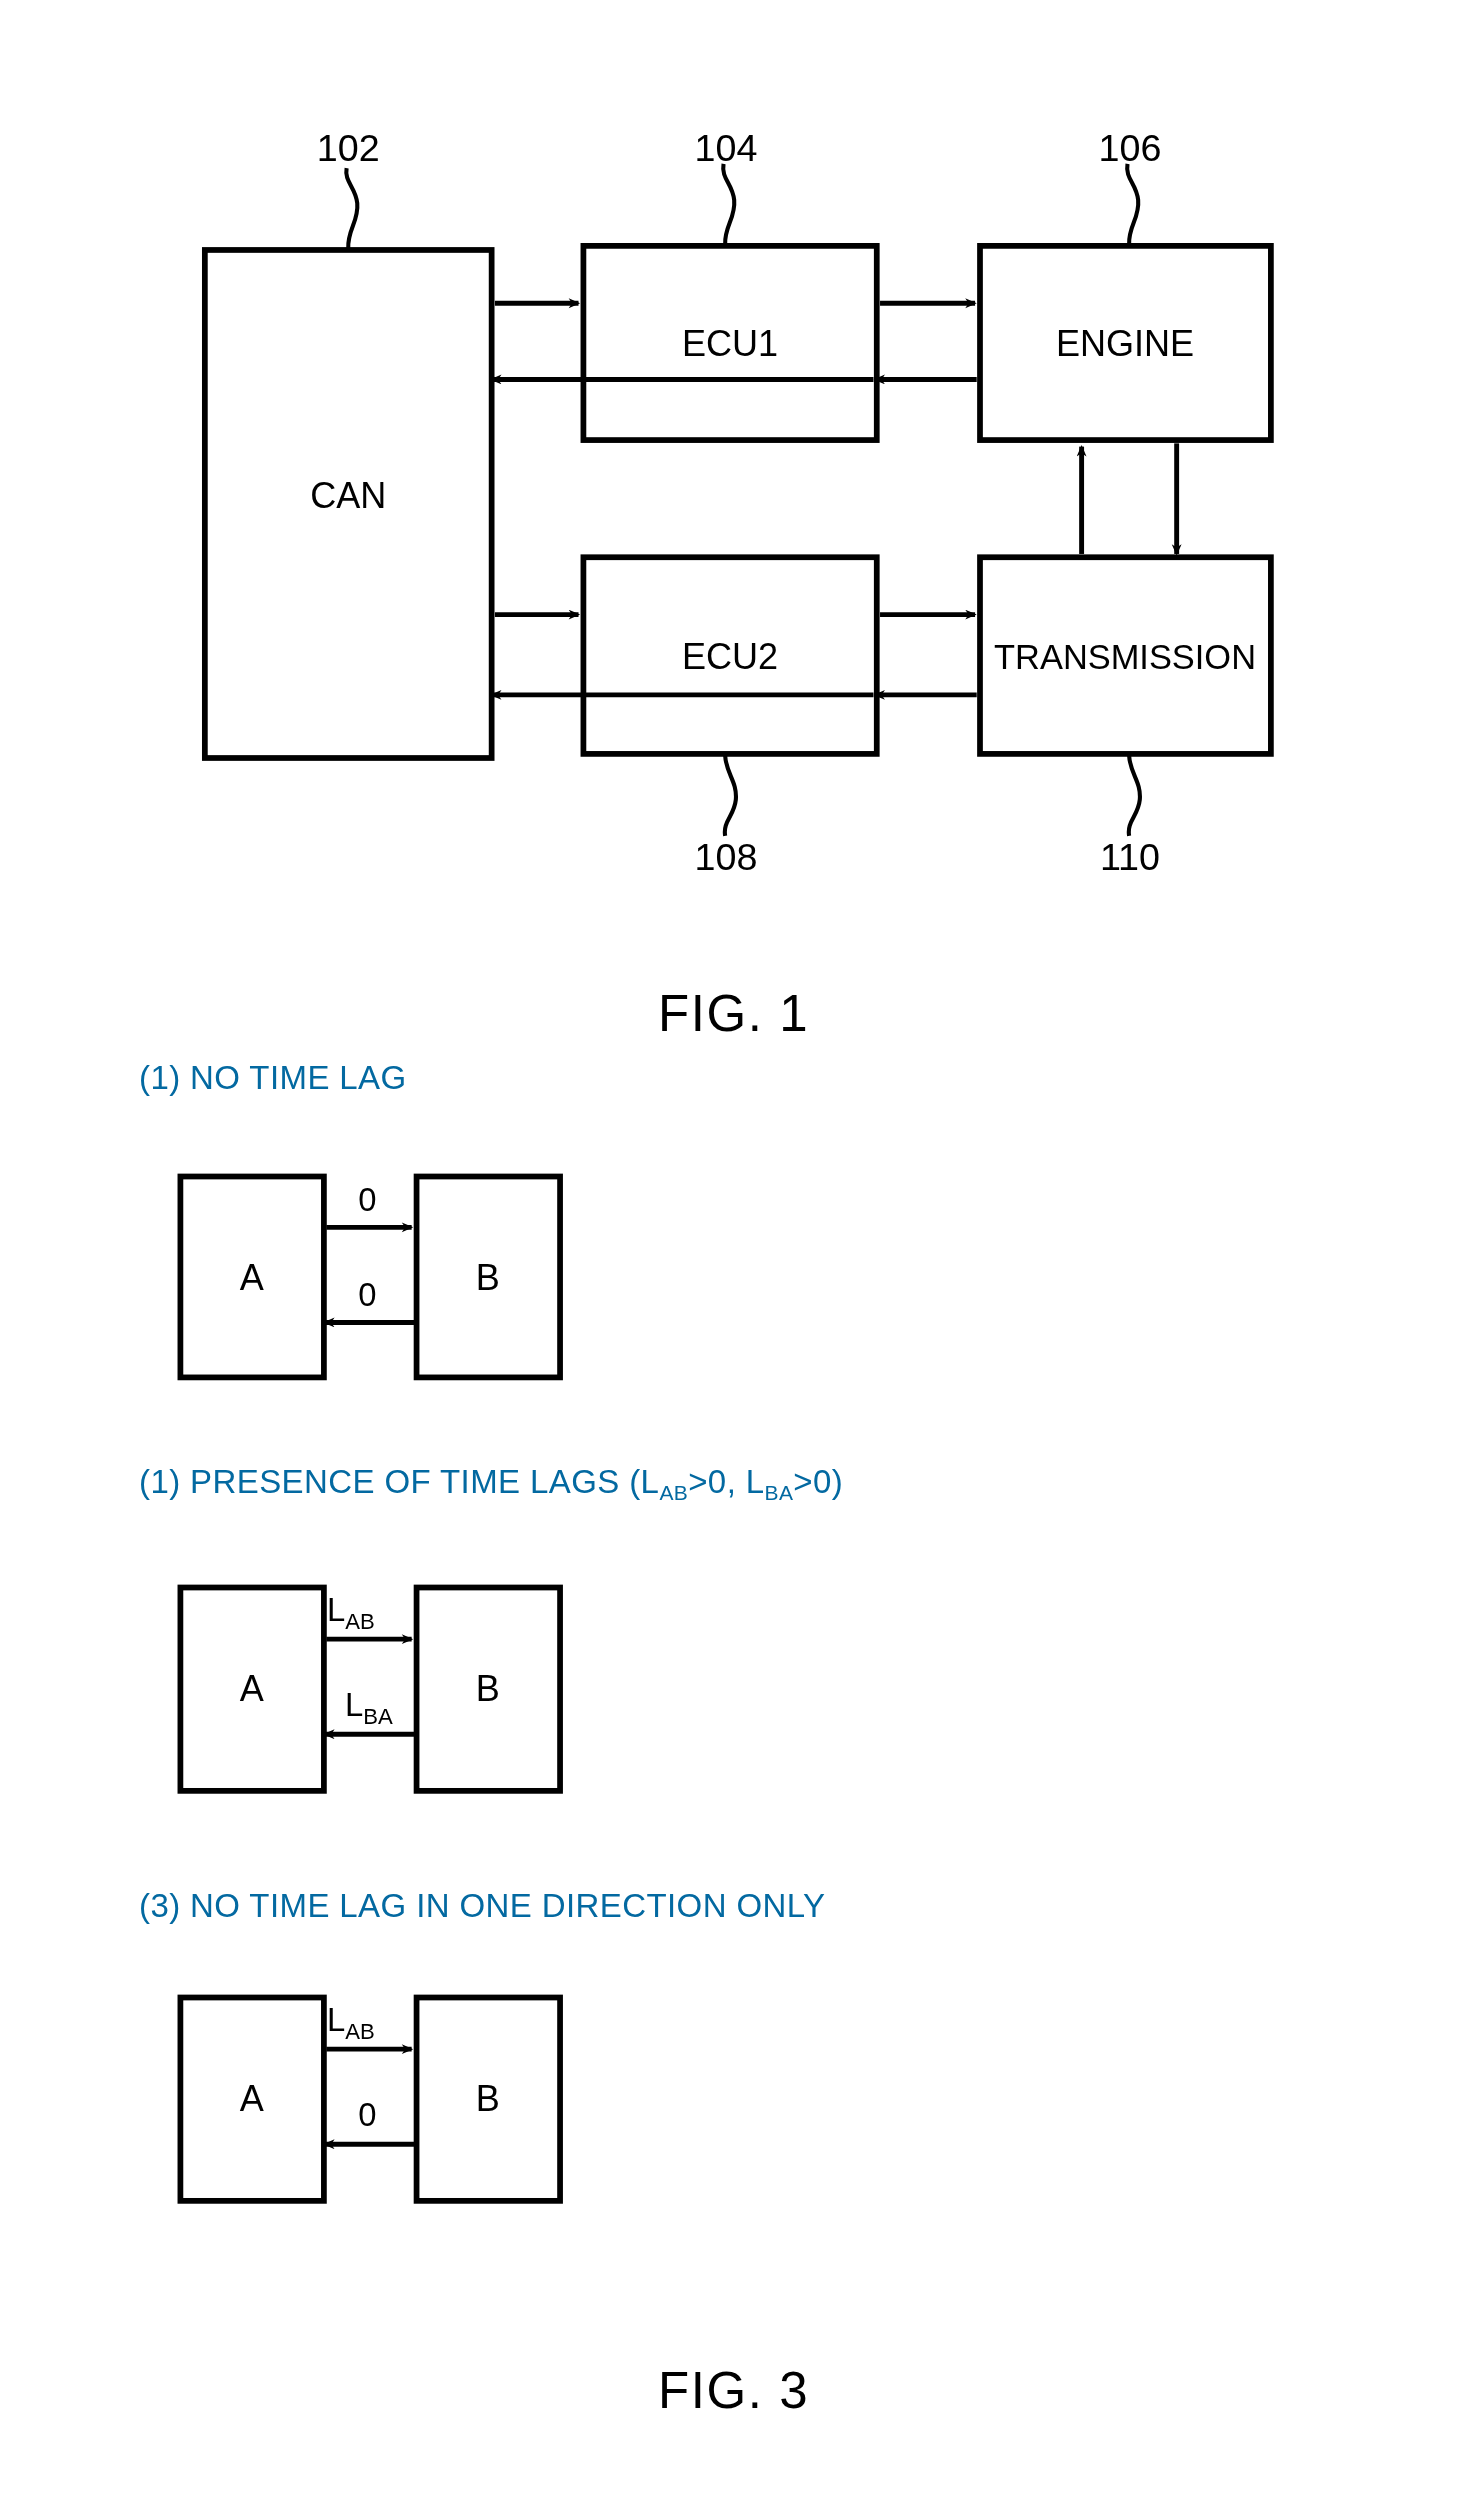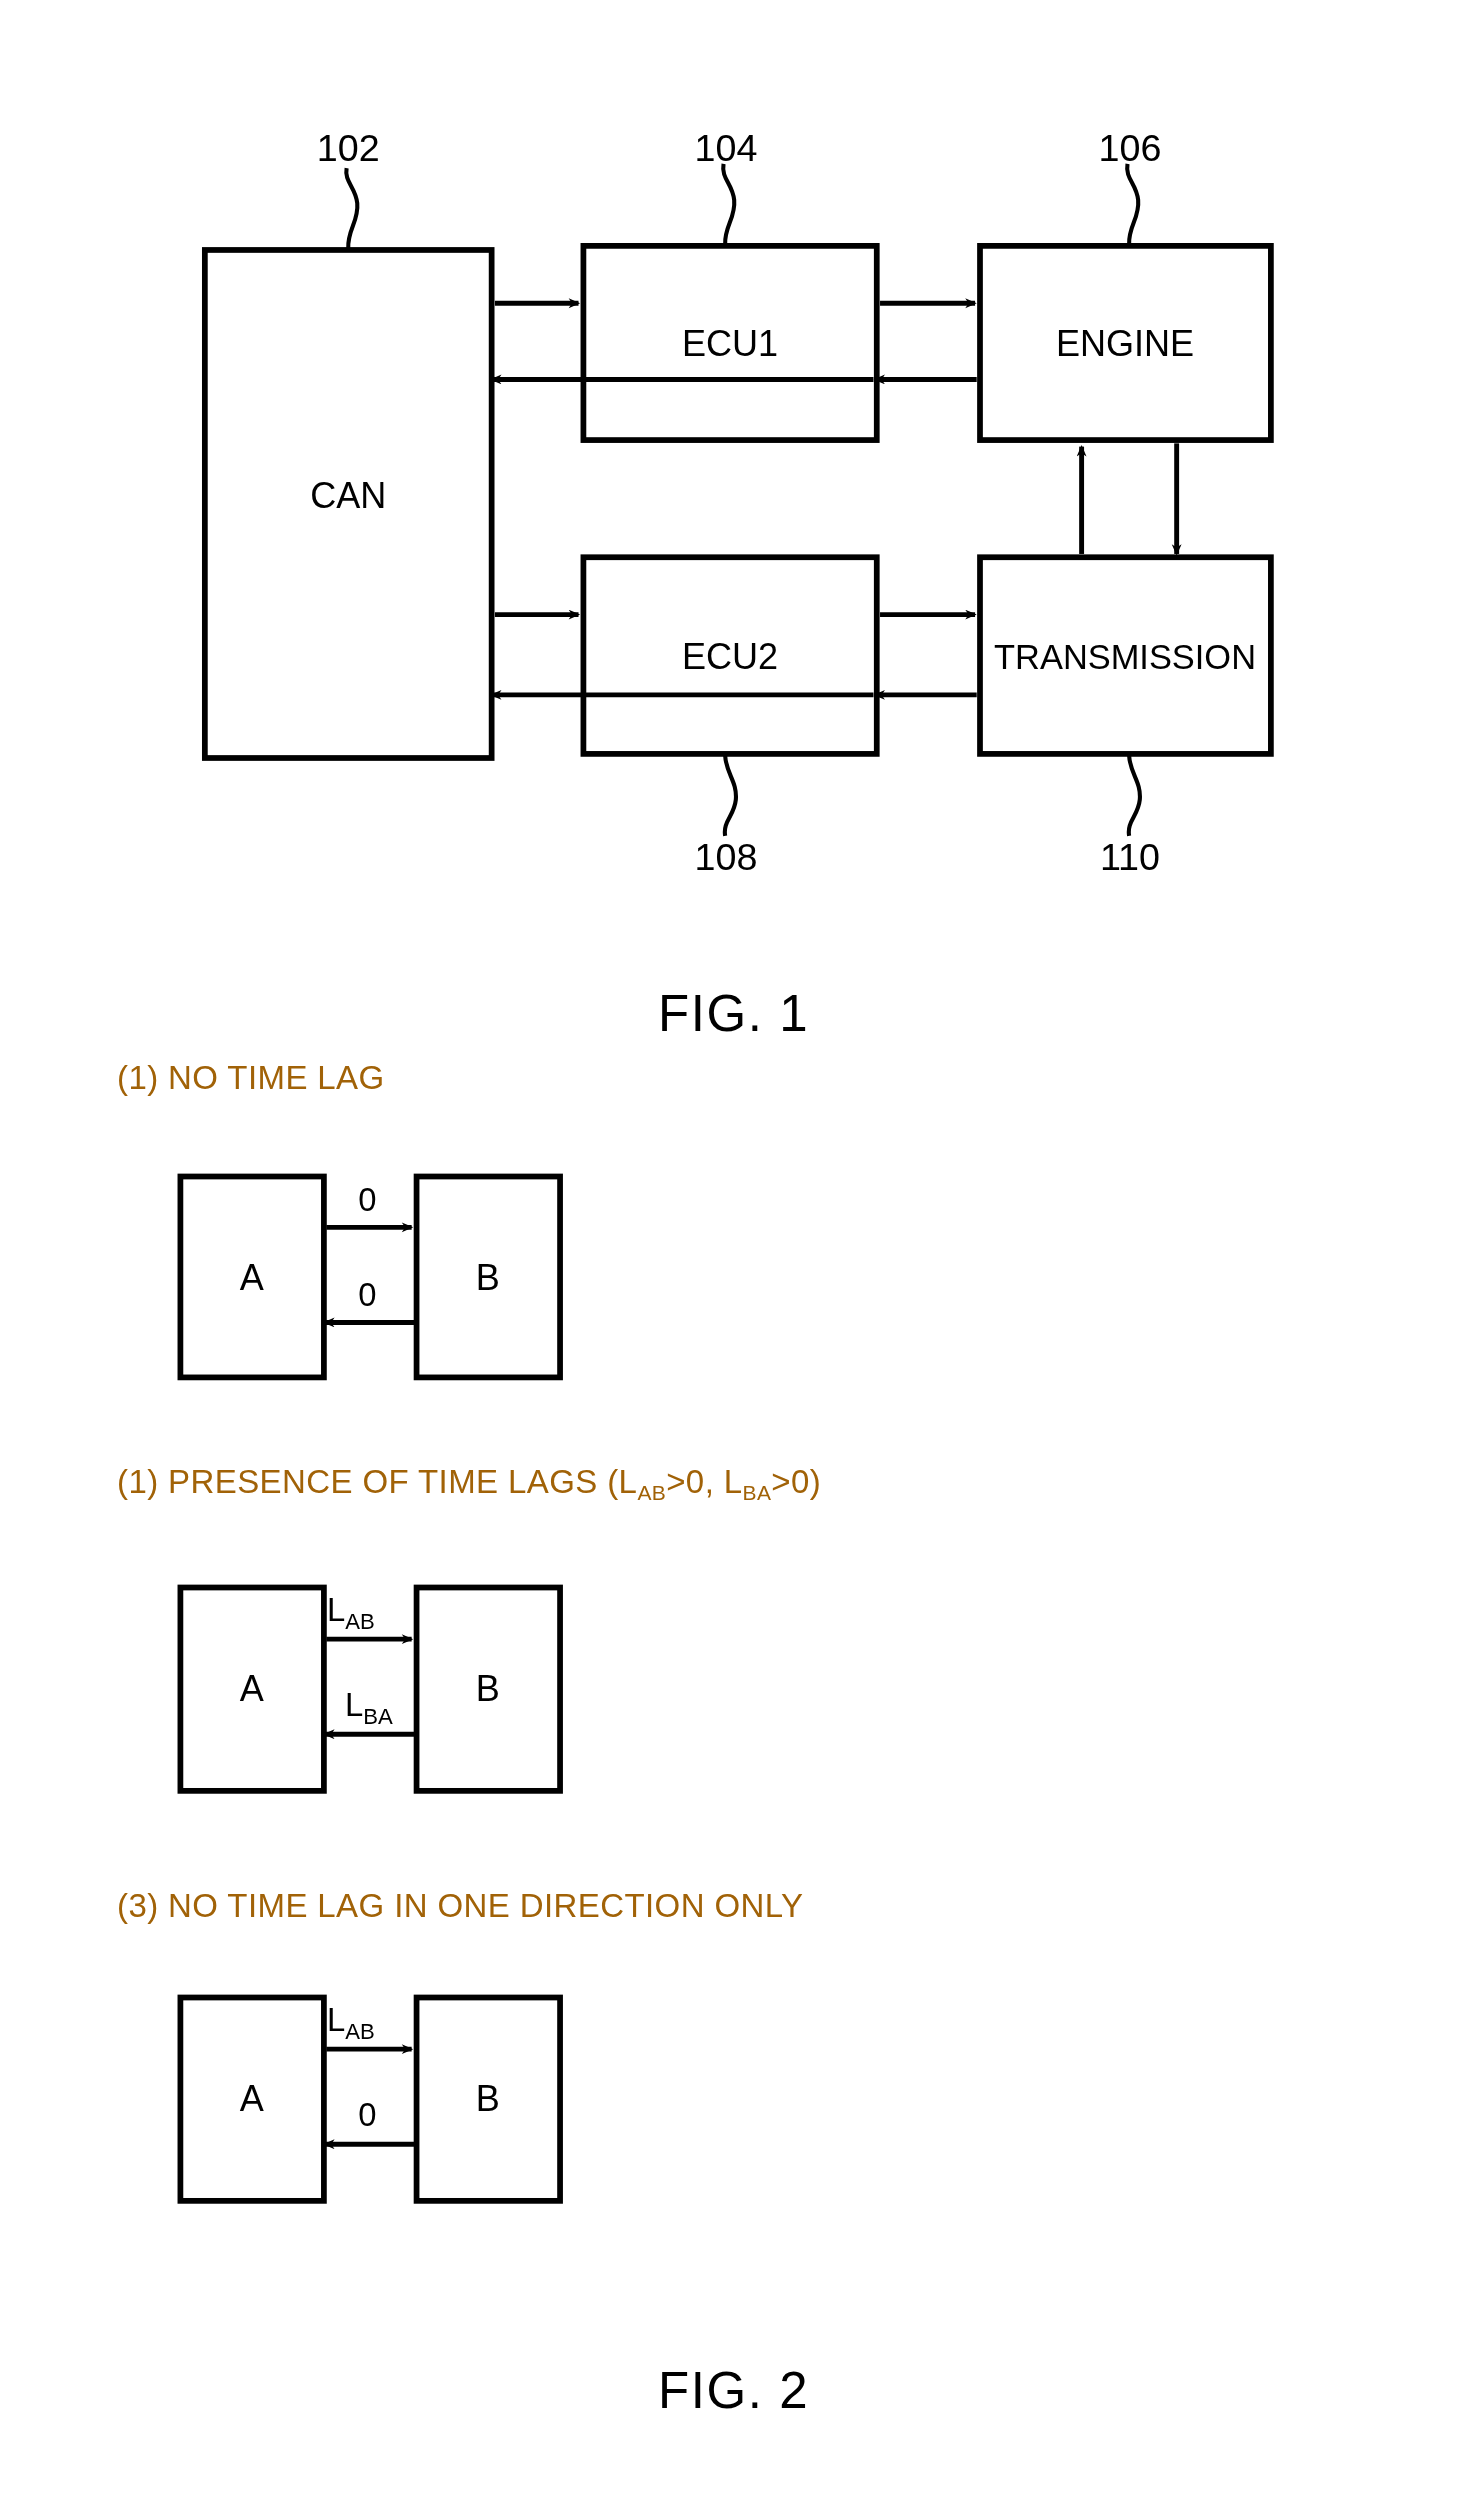--- a/index.html
+++ b/index.html
@@ -1,21 +1,21 @@
 <!DOCTYPE html>
 <html style="font-size:13px"><head>
 <meta charset="utf-8">
 <style>
   html,body{margin:0;padding:0;background:#ffffff;}
   body{width:1470px;height:2512px;position:relative;
        font-family:"Liberation Sans","DejaVu Sans",sans-serif;color:#000;}
   .sheet{position:absolute;inset:0;}
   svg{display:block;}
   .fig-caption{position:absolute;font-size:51px;letter-spacing:1.6px;color:#000;}
-  .sec-head{position:absolute;font-size:33px;letter-spacing:0.4px;color:#a16207;white-space:nowrap;}
+  .sec-head{position:absolute;font-size:33px;letter-spacing:0.4px;color:#0369a1;white-space:nowrap;margin-left:22px;}
   .sec-head sub{font-size:21px;vertical-align:baseline;position:relative;top:6.6px;}
 </style>
 </head>
 <body>
 
 <div class="sheet">
 
   <svg width="1470" height="967" viewBox="0 0 1794 1180" style="position:absolute;left:0;top:0;">
     <defs>
       <marker id="ah" markerWidth="16" markerHeight="16" refX="13" refY="6" orient="auto" markerUnits="userSpaceOnUse">
@@ -115,16 +115,16 @@
     <rect x="70" y="25" width="175" height="248" fill="none" stroke="#000" stroke-width="7"></rect>
     <text x="157" y="163" text-anchor="middle" font-family="Liberation Sans, sans-serif" font-size="44" fill="#000">A</text>
     <rect x="358" y="25" width="175" height="248" fill="none" stroke="#000" stroke-width="7"></rect>
     <text x="445" y="163" text-anchor="middle" font-family="Liberation Sans, sans-serif" font-size="44" fill="#000">B</text>
     <line x1="248" y1="88" x2="352" y2="88" stroke="#000" stroke-width="6" marker-end="url(#ah4)"></line>
     <line x1="356" y1="204" x2="246" y2="204" stroke="#000" stroke-width="6" marker-end="url(#ah4)"></line>
     <text x="278" y="66" text-anchor="middle" font-family="Liberation Sans, sans-serif" font-size="40" fill="#000"><tspan>L</tspan><tspan font-size="27" dy="10">AB</tspan></text>
     <text x="298" y="182" text-anchor="middle" font-family="Liberation Sans, sans-serif" font-size="40" fill="#000">0</text>
   </svg>
 
-  <div class="fig-caption" style="left:658px;top:2361px;">FIG. 2</div>
+  <div class="fig-caption" style="left:658px;top:2361px;">FIG. 3</div>
 
 </div>
 
 
 </body></html>

